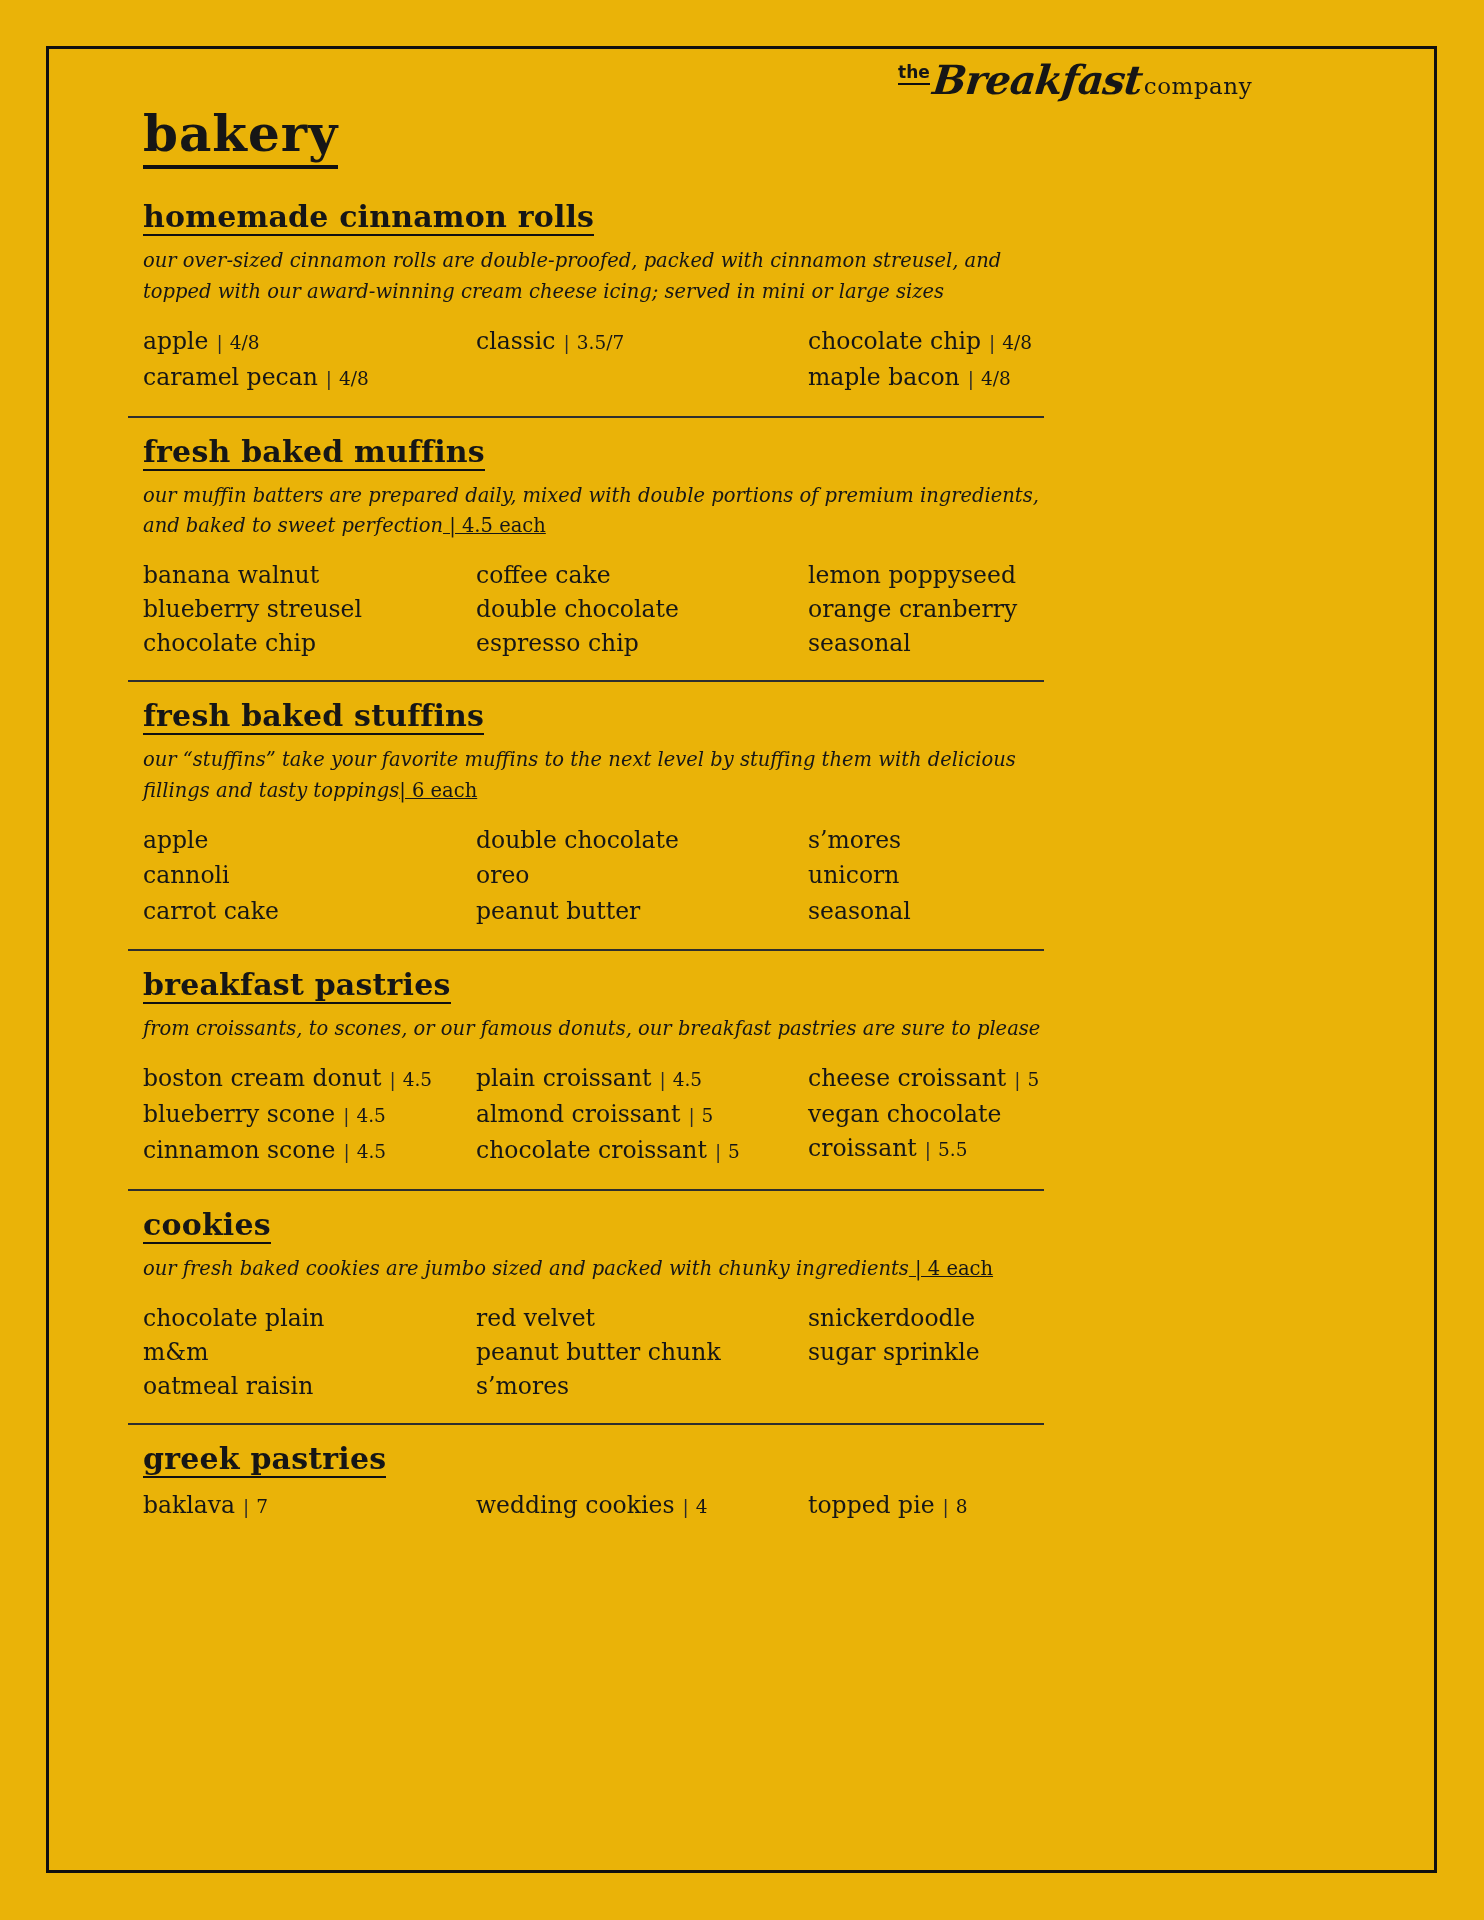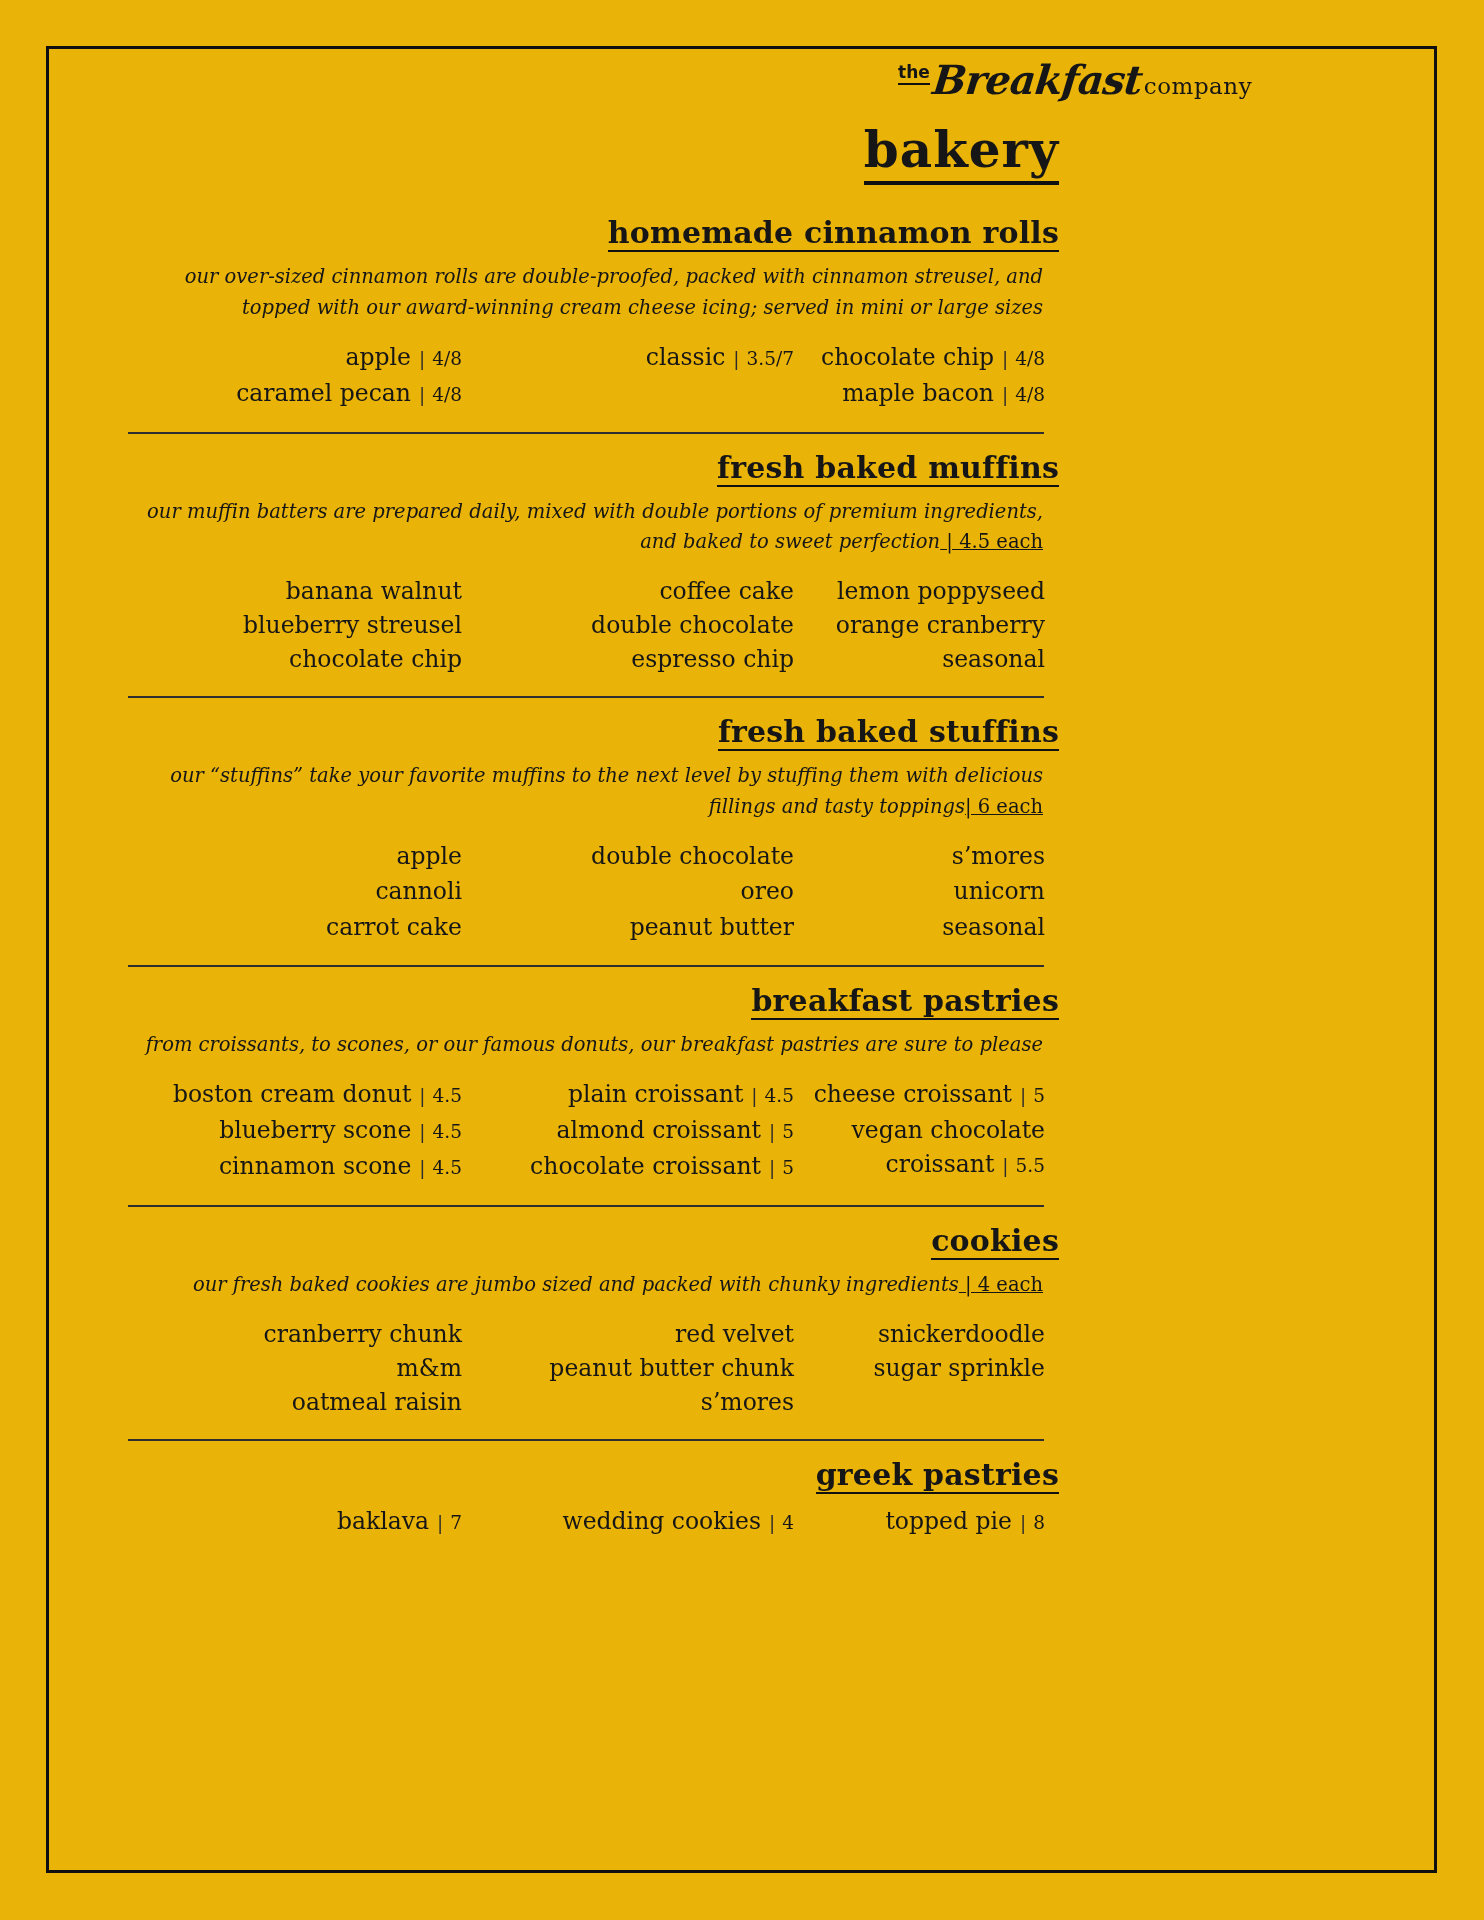--- a/index.html
+++ b/index.html
@@ -45,23 +45,22 @@
     transform: skewX(-6deg);
     margin: 0 2px;
   }
   .logo-company {
     font-family: "DejaVu Serif", serif;
     font-size: 23px;
     letter-spacing: 0.5px;
   }
   .content {
     position: absolute;
-    left: 143px; top: 120px;
+    left: 143px; top: 104px;
     width: 916px;
-    text-align: right;
   }
   .page-title {
     font-size: 50px;
     font-weight: 700;
     letter-spacing: 1px;
     margin: 0 0 30px 0;
   }
   .page-title .u {
     display: inline-block;
     border-bottom: 4px solid #111;
@@ -211,21 +210,21 @@
         </div>
       </div>
     </div>
     <hr class="divider">
 
     <div class="section">
       <h2><span class="u">cookies</span></h2>
       <p class="desc"><em>our fresh baked cookies are jumbo sized and packed with chunky ingredients</em><span class="desc-suffix"> | 4 each</span></p>
       <div class="cols">
         <div class="col">
-          <div class="item"><span class="nm">cranberry chunk</span></div>
+          <div class="item"><span class="nm">chocolate plain</span></div>
           <div class="item"><span class="nm">m&amp;m</span></div>
           <div class="item"><span class="nm">oatmeal raisin</span></div>
         </div>
         <div class="col">
           <div class="item"><span class="nm">red velvet</span></div>
           <div class="item"><span class="nm">peanut butter chunk</span></div>
           <div class="item"><span class="nm">s’mores</span></div>
         </div>
         <div class="col">
           <div class="item"><span class="nm">snickerdoodle</span></div>

